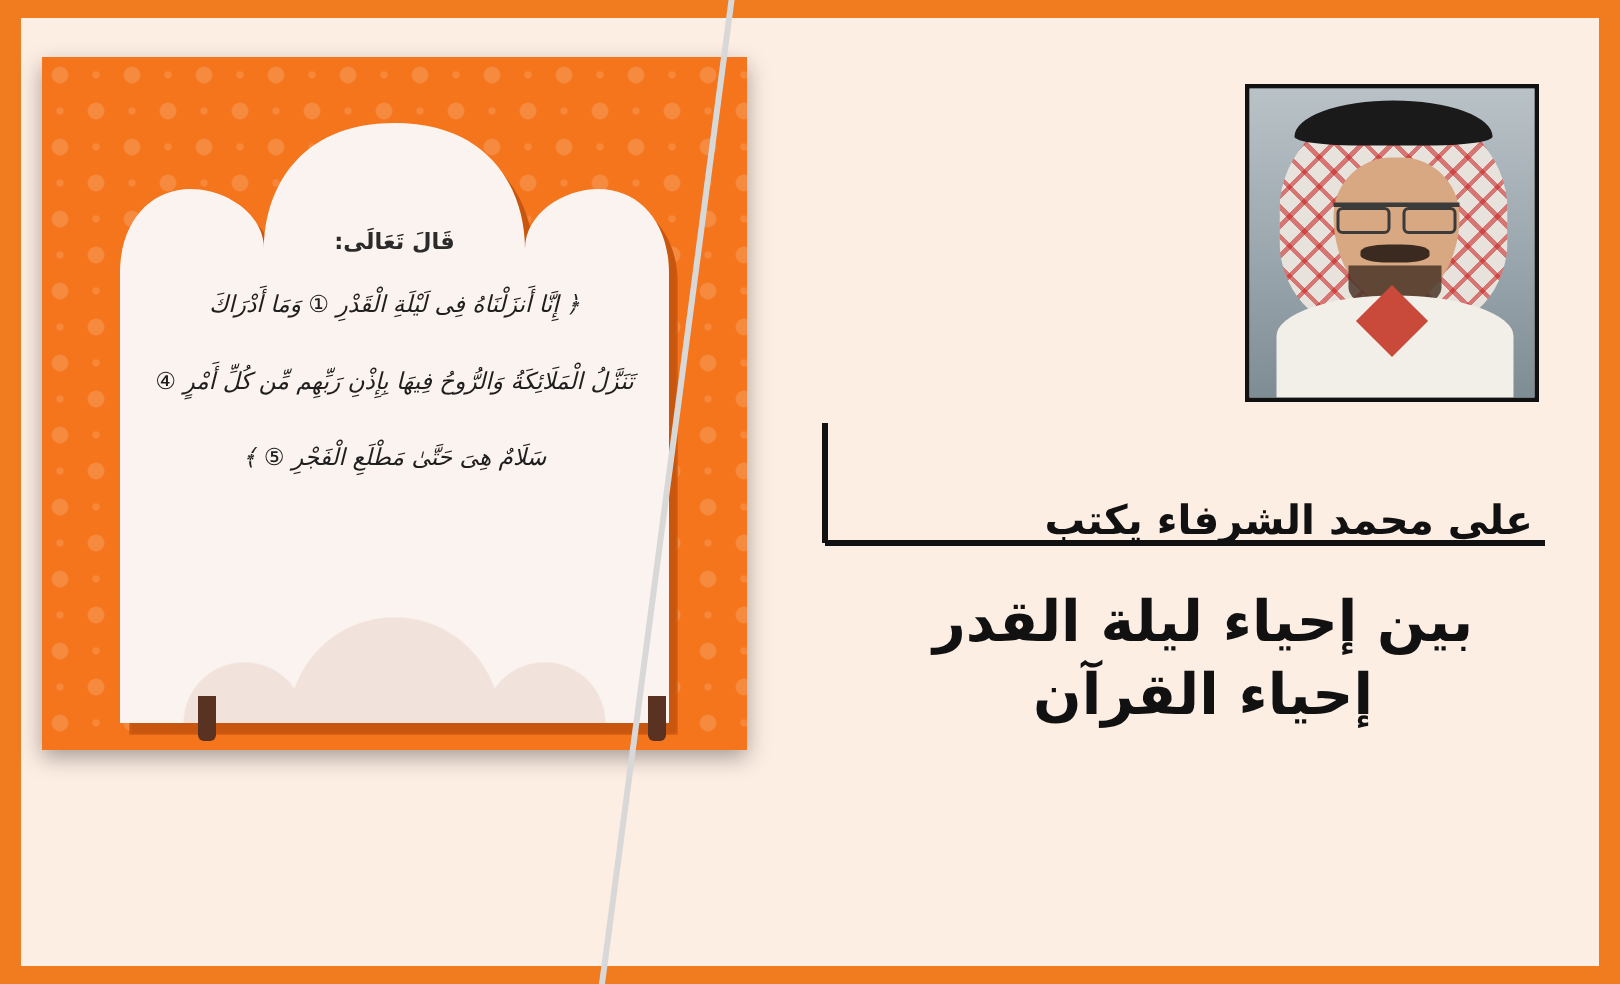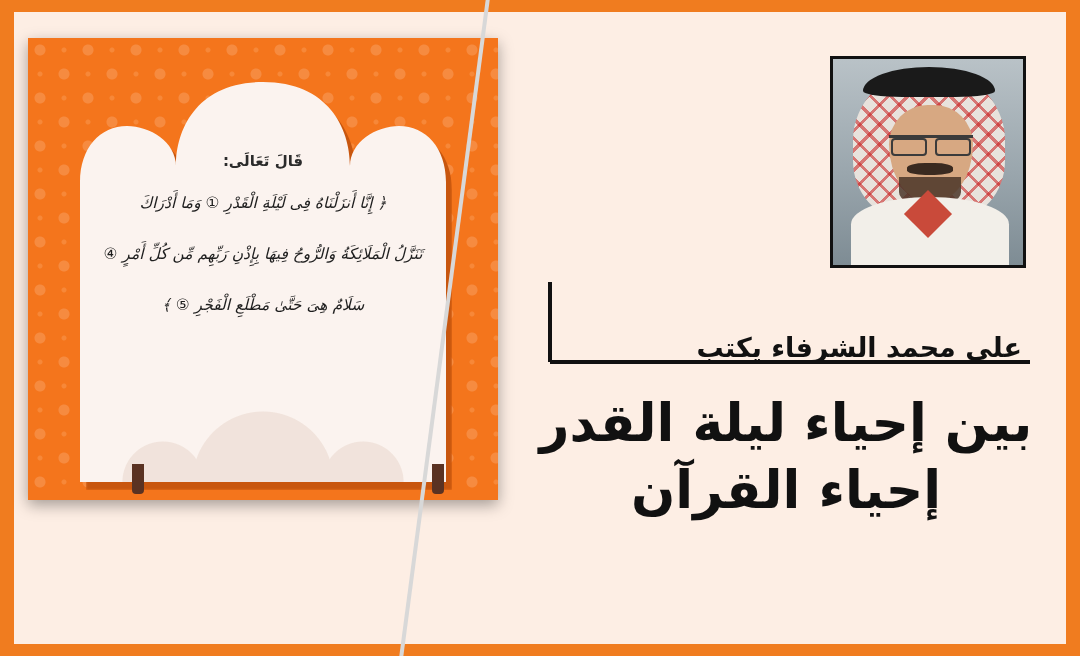--- a/index.html
+++ b/index.html
@@ -279,26 +279,26 @@
   .byline-tick {
     position: absolute;
     right: 528px;
     top: 282px;
     width: 4px;
     height: 80px;
     background: #111;
   }
   .headline {
     position: absolute;
-    right: 44px;
+    right: 28px;
     top: 390px;
     width: 500px;
     text-align: center;
     direction: rtl;
-    font-size: 52px;
+    font-size: 38px;
     line-height: 1.28;
     font-weight: bold;
     color: #111;
   }
 </style>
 </head>
 <body>
 
 <div class="page">
 

